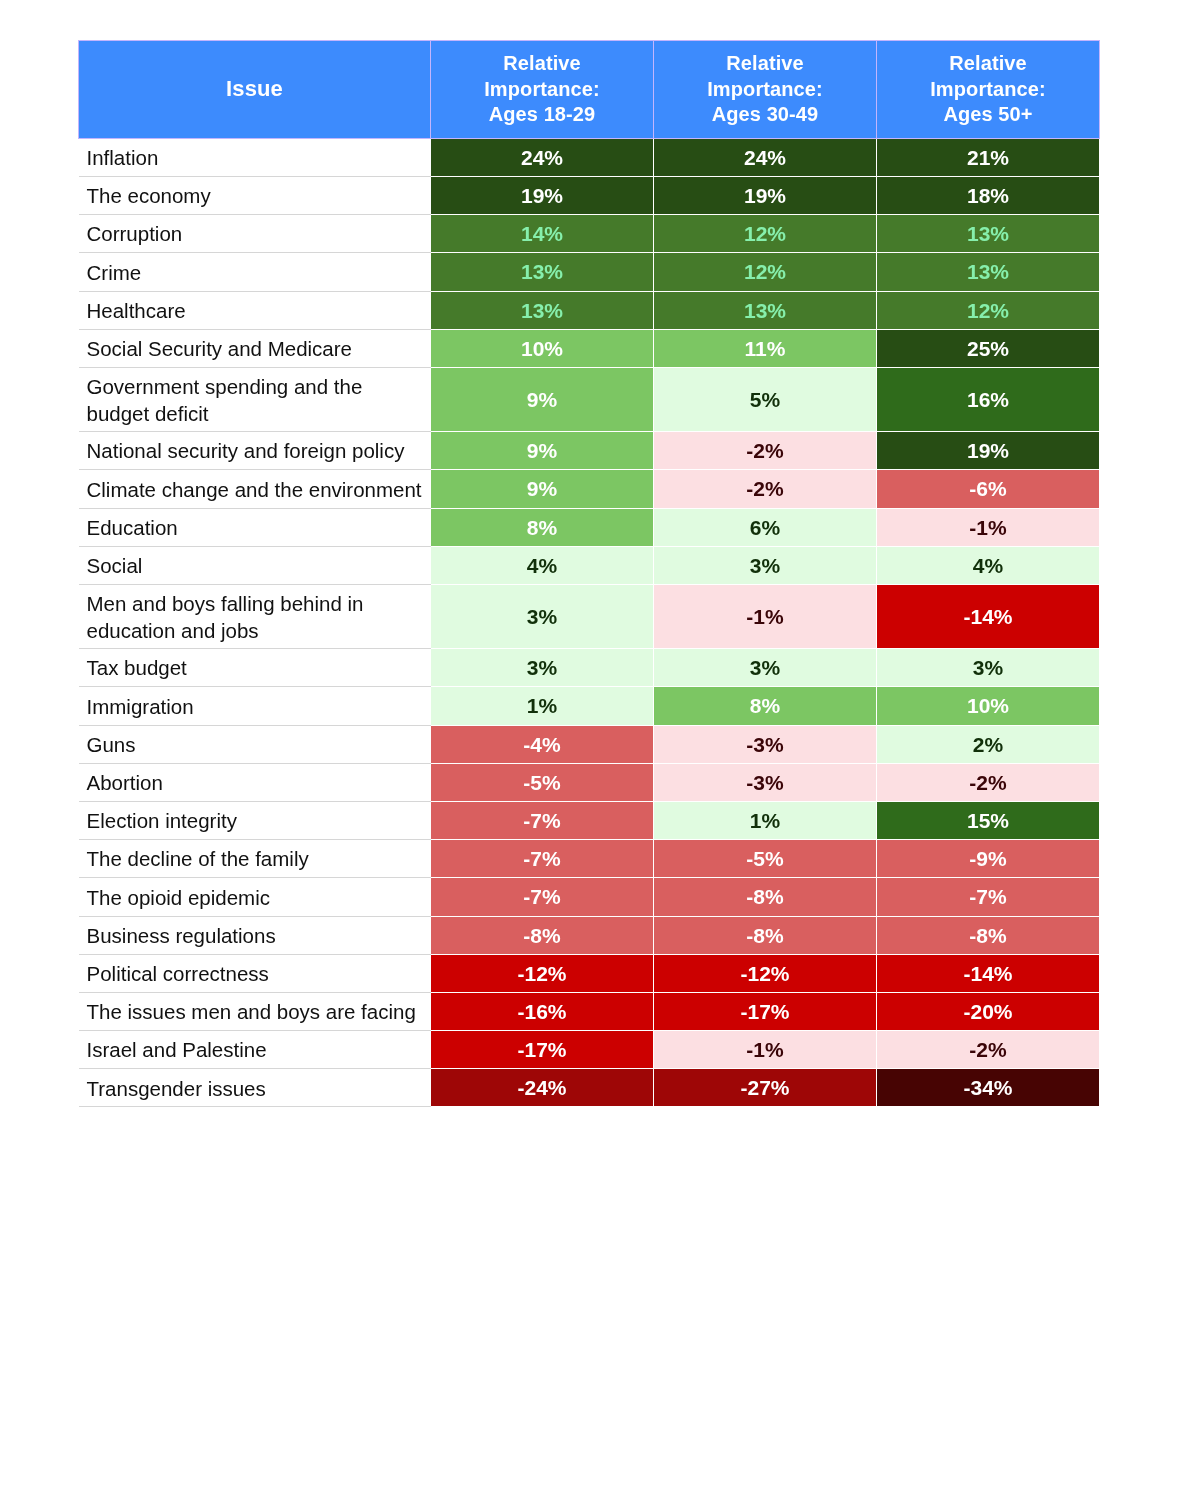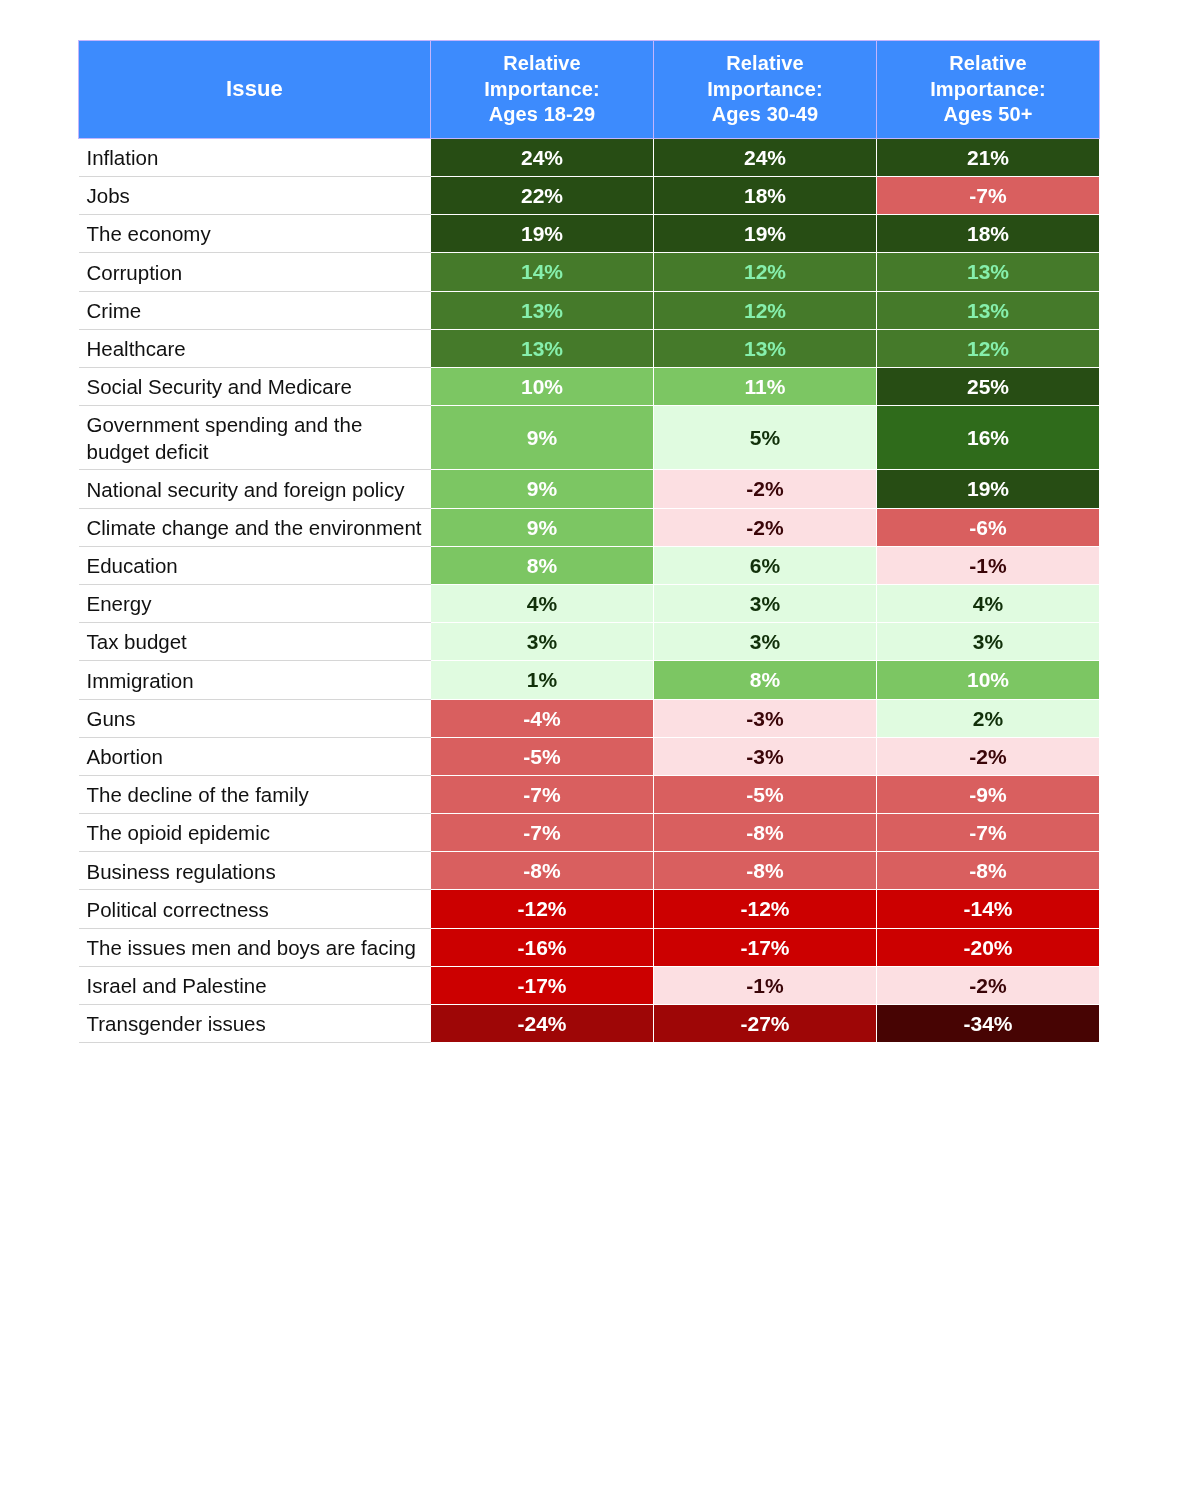--- a/index.html
+++ b/index.html
@@ -105,26 +105,20 @@
         </tr>
     </thead>
     <tbody>
         <tr>
           <td class="issue-cell">Inflation</td>
           <td class="val-cell g5">24%</td>
           <td class="val-cell g5">24%</td>
           <td class="val-cell g5">21%</td>
         </tr>
         <tr>
-          <td class="issue-cell">Jobs</td>
-          <td class="val-cell g5">22%</td>
-          <td class="val-cell g5">18%</td>
-          <td class="val-cell r2">-7%</td>
-        </tr>
-        <tr>
           <td class="issue-cell">The economy</td>
           <td class="val-cell g5">19%</td>
           <td class="val-cell g5">19%</td>
           <td class="val-cell g5">18%</td>
         </tr>
         <tr>
           <td class="issue-cell">Corruption</td>
           <td class="val-cell g3">14%</td>
           <td class="val-cell g3">12%</td>
           <td class="val-cell g3">13%</td>
@@ -165,24 +159,30 @@
           <td class="val-cell r1">-2%</td>
           <td class="val-cell r2">-6%</td>
         </tr>
         <tr>
           <td class="issue-cell">Education</td>
           <td class="val-cell g2">8%</td>
           <td class="val-cell g1">6%</td>
           <td class="val-cell r1">-1%</td>
         </tr>
         <tr>
-          <td class="issue-cell">Energy</td>
+          <td class="issue-cell">Social</td>
           <td class="val-cell g1">4%</td>
           <td class="val-cell g1">3%</td>
           <td class="val-cell g1">4%</td>
+        </tr>
+        <tr>
+          <td class="issue-cell">Men and boys falling behind in education and jobs</td>
+          <td class="val-cell g1">3%</td>
+          <td class="val-cell r1">-1%</td>
+          <td class="val-cell r3">-14%</td>
         </tr>
         <tr>
           <td class="issue-cell">Tax budget</td>
           <td class="val-cell g1">3%</td>
           <td class="val-cell g1">3%</td>
           <td class="val-cell g1">3%</td>
         </tr>
         <tr>
           <td class="issue-cell">Immigration</td>
           <td class="val-cell g1">1%</td>
@@ -195,20 +195,26 @@
           <td class="val-cell r1">-3%</td>
           <td class="val-cell g1">2%</td>
         </tr>
         <tr>
           <td class="issue-cell">Abortion</td>
           <td class="val-cell r2">-5%</td>
           <td class="val-cell r1">-3%</td>
           <td class="val-cell r1">-2%</td>
         </tr>
         <tr>
+          <td class="issue-cell">Election integrity</td>
+          <td class="val-cell r2">-7%</td>
+          <td class="val-cell g1">1%</td>
+          <td class="val-cell g4">15%</td>
+        </tr>
+        <tr>
           <td class="issue-cell">The decline of the family</td>
           <td class="val-cell r2">-7%</td>
           <td class="val-cell r2">-5%</td>
           <td class="val-cell r2">-9%</td>
         </tr>
         <tr>
           <td class="issue-cell">The opioid epidemic</td>
           <td class="val-cell r2">-7%</td>
           <td class="val-cell r2">-8%</td>
           <td class="val-cell r2">-7%</td>

